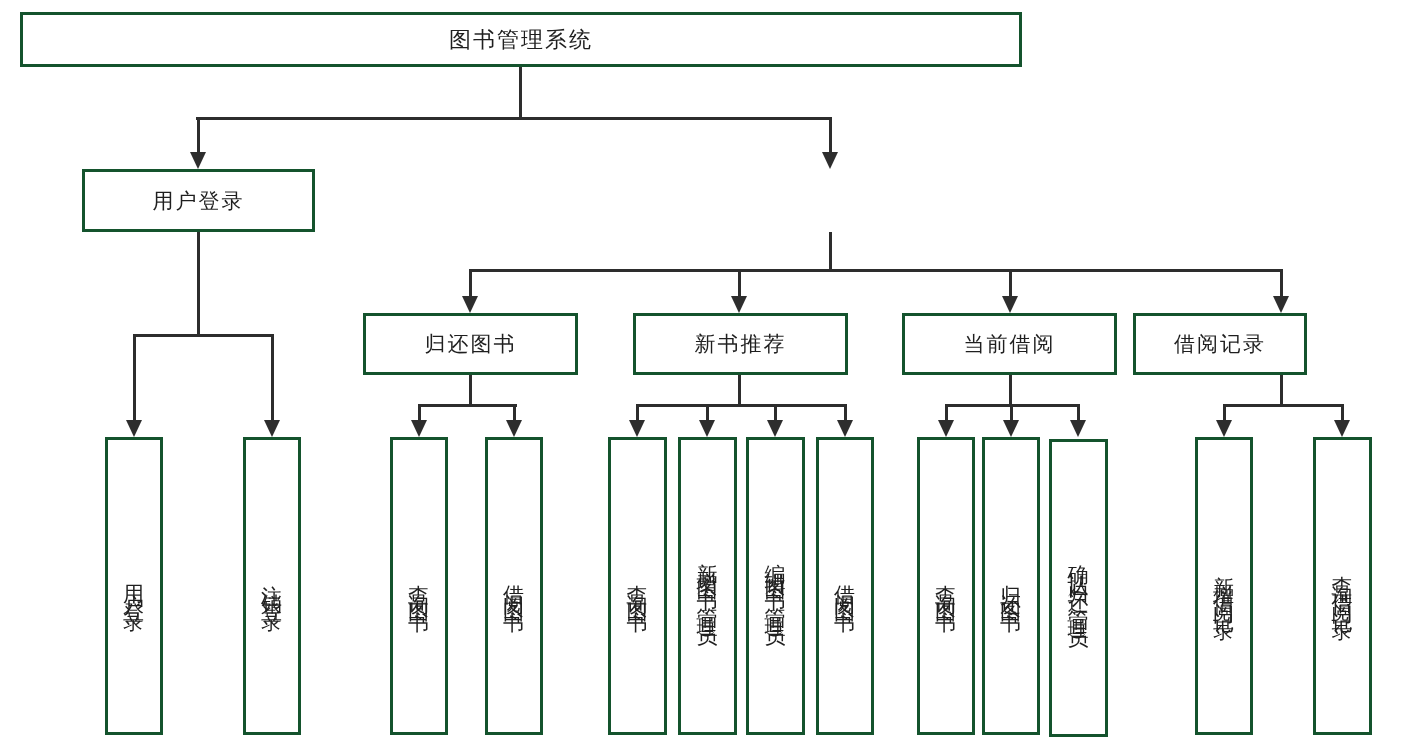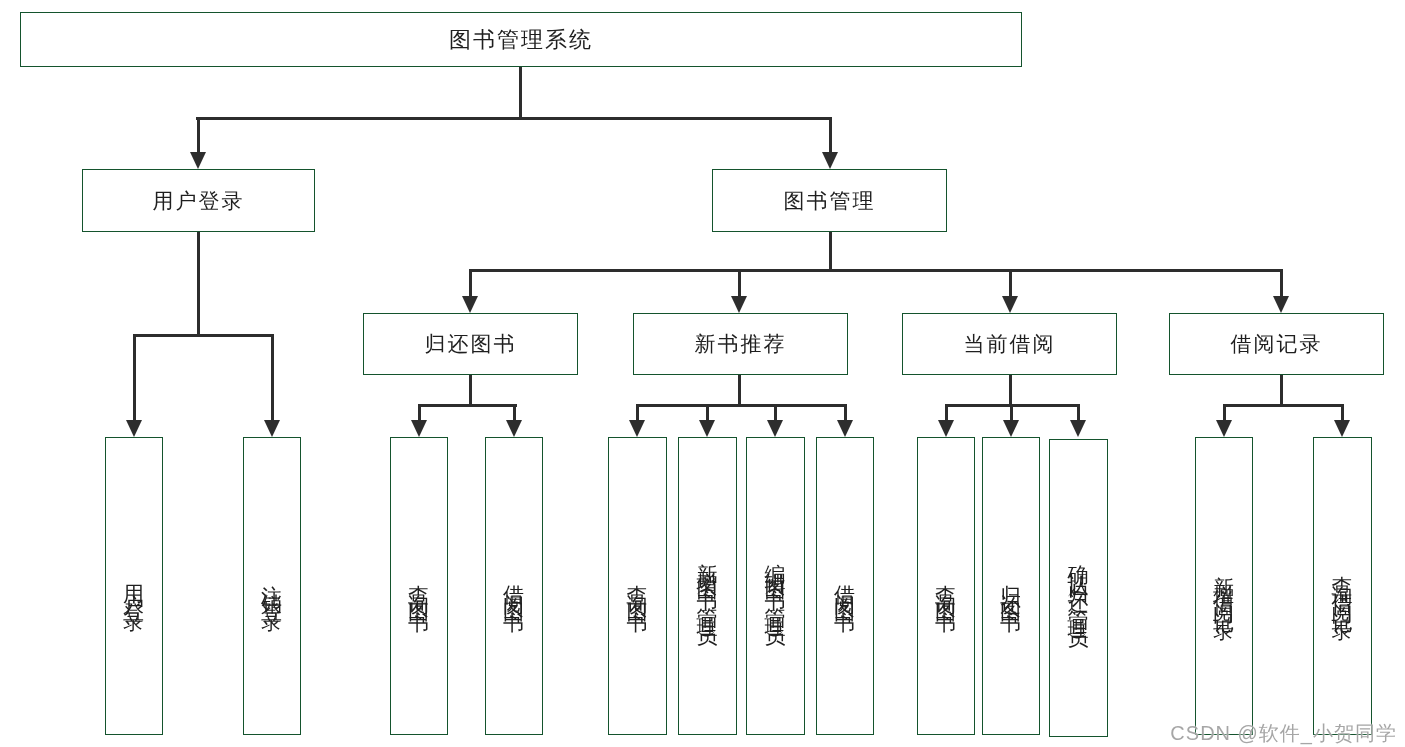--- a/index.html
+++ b/index.html
@@ -8,21 +8,21 @@
     width: 1405px;
     height: 747px;
     background: #ffffff;
     overflow: hidden;
     font-family: "Liberation Sans", "DejaVu Sans", sans-serif;
     color: #222222;
   }
   .box {
     position: absolute;
     box-sizing: border-box;
-    border: 1px solid #14532d;
+    border: 3px solid #14532d;
     background: #ffffff;
     display: flex;
     align-items: center;
     justify-content: center;
     text-align: center;
     font-size: 21px;
     letter-spacing: 2px;
     color: #1f1f1f;
     z-index: 2;
   }
@@ -75,23 +75,20 @@
 
   <div class="hl" style="left:196px; top:117px; width:636px;"></div>
   <div class="vl" style="left:197px; top:117px; height:38px;"></div>
   <div class="vl" style="left:829px; top:117px; height:38px;"></div>
   <div class="arr" style="left:190px; top:152px;"></div>
   <div class="arr" style="left:822px; top:152px;"></div>
 
   <div class="box" style="left:82px; top:169px; width:233px; height:63px;">
     <span>用户登录</span>
   </div>
-  <div class="box" style="left:712px; top:169px; width:235px; height:63px;">
-    <span>图书管理</span>
-  </div>
 
   <div class="vl" style="left:197px; top:232px; height:105px;"></div>
   <div class="hl" style="left:133px; top:334px; width:141px;"></div>
   <div class="vl" style="left:133px; top:334px; height:88px;"></div>
   <div class="vl" style="left:271px; top:334px; height:88px;"></div>
   <div class="arr" style="left:126px; top:420px;"></div>
   <div class="arr" style="left:264px; top:420px;"></div>
 
   <div class="vl" style="left:829px; top:232px; height:40px;"></div>
   <div class="hl" style="left:469px; top:269px; width:814px;"></div>
@@ -106,21 +103,21 @@
 
   <div class="box" style="left:363px; top:313px; width:215px; height:62px;">
     <span>归还图书</span>
   </div>
   <div class="box" style="left:633px; top:313px; width:215px; height:62px;">
     <span>新书推荐</span>
   </div>
   <div class="box" style="left:902px; top:313px; width:215px; height:62px;">
     <span>当前借阅</span>
   </div>
-  <div class="box" style="left:1169px; top:313px; width:215px; height:62px;">
+  <div class="box" style="left:1133px; top:313px; width:174px; height:62px;">
     <span>借阅记录</span>
   </div>
 
   <div class="vl" style="left:469px; top:375px; height:32px;"></div>
   <div class="vl" style="left:738px; top:375px; height:32px;"></div>
   <div class="vl" style="left:1009px; top:375px; height:32px;"></div>
   <div class="vl" style="left:1280px; top:375px; height:32px;"></div>
 
   <div class="hl" style="left:418px; top:404px; width:99px;"></div>
   <div class="vl" style="left:418px; top:404px; height:19px;"></div>
@@ -189,15 +186,14 @@
     <span>确认归还（管理员）</span>
   </div>
 
   <div class="box vbox" style="left:1195px; top:437px; width:58px; height:298px;">
     <span>新增借阅记录</span>
   </div>
   <div class="box vbox" style="left:1313px; top:437px; width:59px; height:298px;">
     <span>查询借阅记录</span>
   </div>
 
-  <div class="watermark">CSDN @软件_小贺同学</div>
 
 </div>
 
 </body></html>

